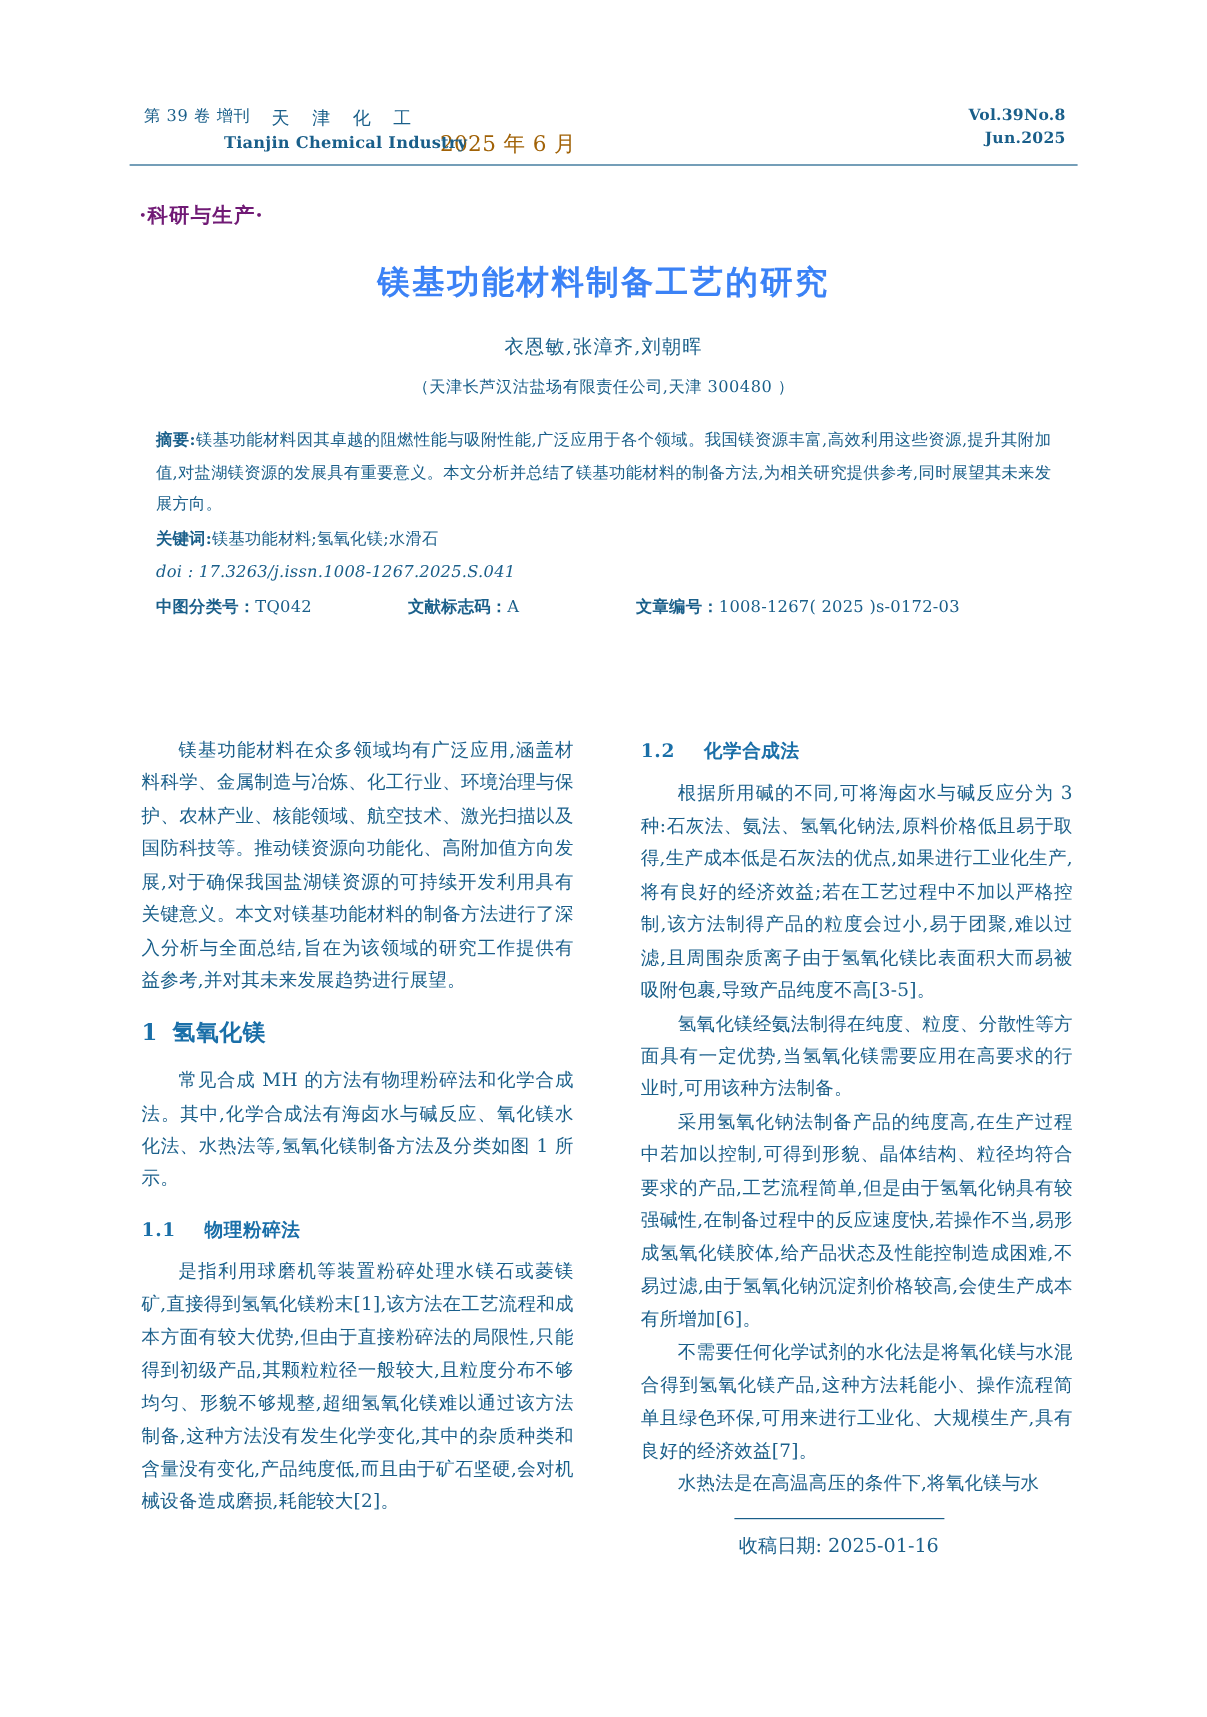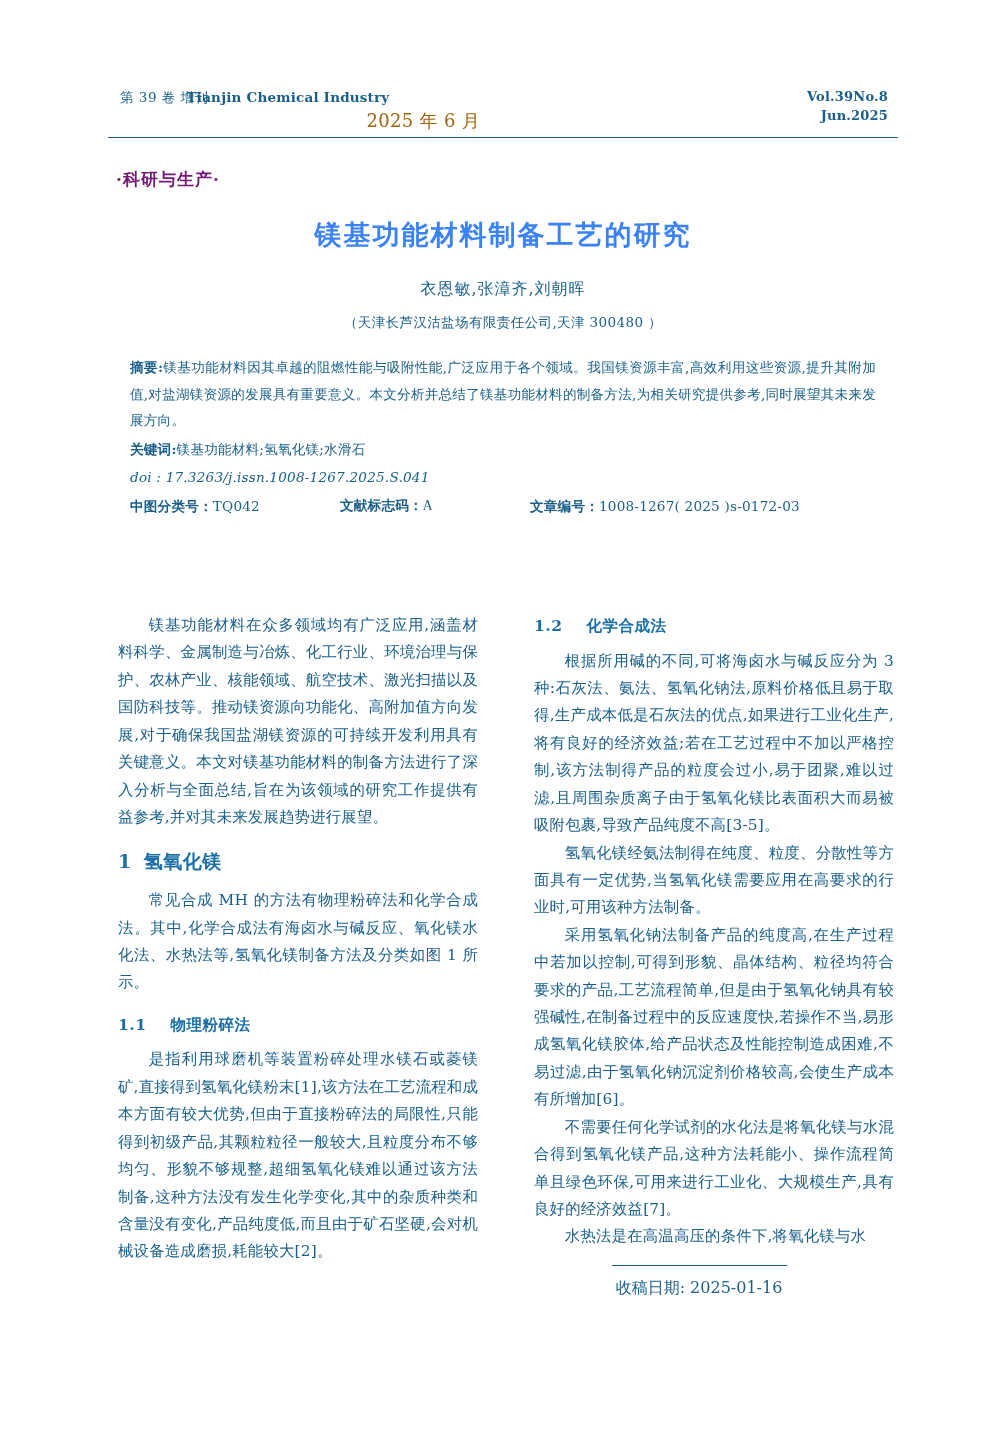--- a/index.html
+++ b/index.html
@@ -88,21 +88,21 @@
     font-size: 13.6px;
     line-height: 1.95;
     letter-spacing: 0.2px;
   }
   .abstract-block .lbl { font-weight: bold; }
   .abs-body { text-align: justify; }
   .kw { margin-top: 2px; }
   .doi { margin-top: 2px; font-style: italic; }
   .clc-row { margin-top: 2px; display: flex; }
   .clc-row .c1 { width: 210px; }
-  .clc-row .c2 { width: 190px; font-family: Liberation Serif, serif; }
+  .clc-row .c2 { width: 190px; }
   .clc-row .c3 { flex: 1; }
 
   
   .body-cols {
     position: absolute;
     left: 118px;
     top: 612px;
     width: 776px;
     height: 700px;
   }
@@ -154,20 +154,21 @@
 <div class="page">
 
   <div class="content">
 
     <div class="runhead">
       <div class="col left">
         <div class="rh-line1">第 39 卷  增刊</div>
         <div class="rh-line2">2025 年 6 月</div>
       </div>
       <div class="col center">
+        <div class="rh-center1">天 津 化 工</div>
         <div class="rh-center2">Tianjin Chemical Industry</div>
       </div>
       <div class="col right">
         <div class="rh-right1">Vol.39No.8</div>
         <div class="rh-right2">Jun.2025</div>
       </div>
     </div>
 
     <div class="category">·科研与生产·</div>
 

